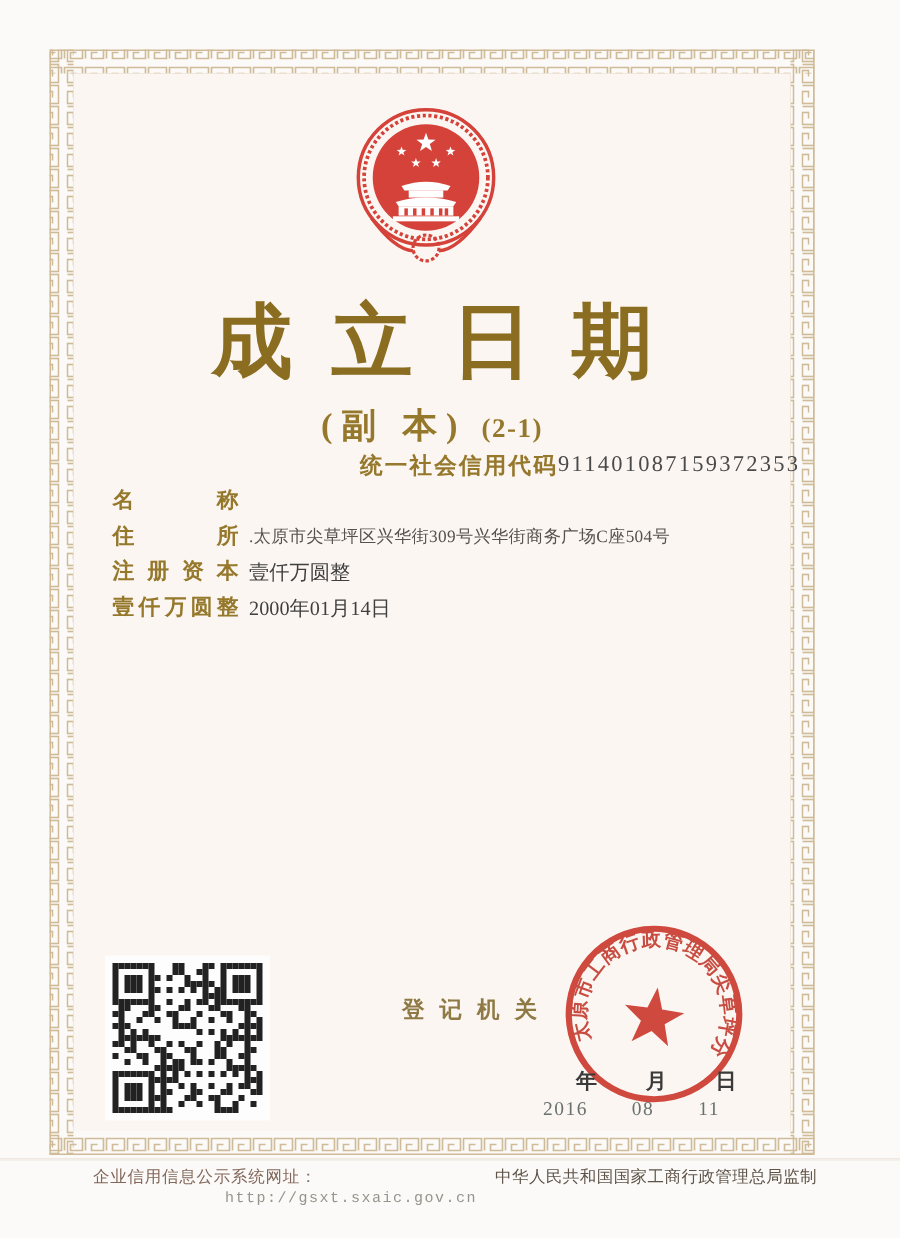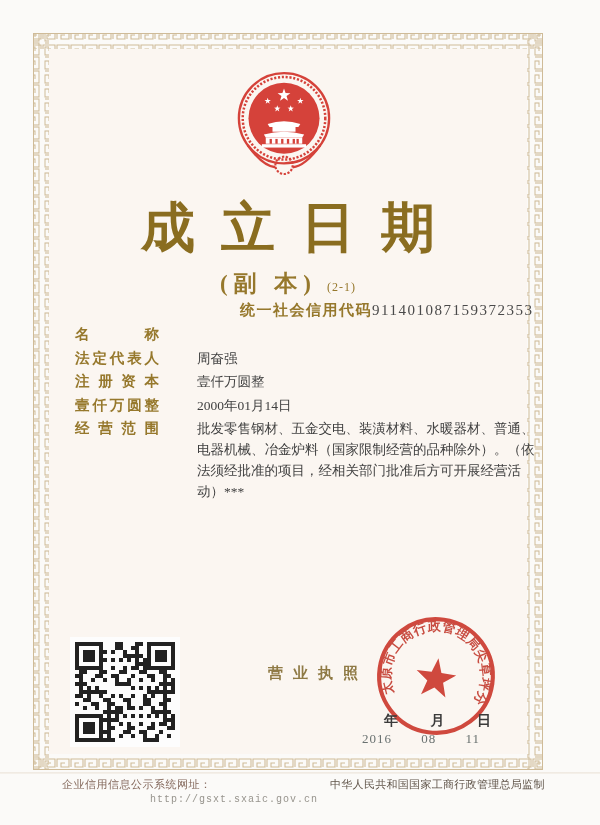--- a/index.html
+++ b/index.html
@@ -24,36 +24,36 @@
     position:absolute; left:33px; top:192px; width:510px;
     text-align:center; font-family:"Liberation Sans", sans-serif;
     font-weight:bold; font-size:54px; letter-spacing:26px; text-indent:26px;
     color:#8a6d20;
   }
   .subtitle-row {
     position:absolute; left:33px; top:268px; width:510px;
     text-align:center; color:#96782c;
   }
   .subtitle { font-size:23px; font-weight:bold; letter-spacing:6px; }
-  .copy-index { font-size:12px; font-weight:normal; letter-spacing:1px; margin-left:6px; }
+  .copy-index { font-size:18px; font-weight:bold; letter-spacing:1px; margin-left:6px; }
 
   
   .credit-row { position:absolute; left:0; top:301px; width:600px; }
   .credit-label {
     position:absolute; left:240px; top:0; font-weight:bold; font-size:15px;
     letter-spacing:1.5px; color:#96782c; font-family:"Liberation Sans", sans-serif;
   }
   .credit-code {
     position:absolute; left:372px; top:1px; font-size:15px; letter-spacing:1.5px;
     color:#4a4a4a; font-family:"Liberation Serif", serif;
   }
 
   
   .fields { position:absolute; left:75px; top:327px; width:462px; }
-  .frow { display:flex; margin-bottom:8.5px;gap:31px; }
+  .frow { display:flex; margin-bottom:8.5px; }
   .flabel {
     width:84px; flex:0 0 84px; font-weight:bold; font-size:14.5px; line-height:15px;
     color:#96782c; text-align:justify; text-align-last:justify;
     font-family:"Liberation Sans", sans-serif;
   }
   .fvalue {
     margin-left:7px; font-size:13.5px; line-height:15px; max-width:368px; color:#3f3f3f;
   }
   .frow.small .fvalue { font-size:11.5px; letter-spacing:0.2px; color:#55514d; }
   .frow.multi .fvalue { line-height:21px; position:relative; top:-3px; }
@@ -162,35 +162,31 @@
 
 <div class="credit-row">
   <span class="credit-label">统一社会信用代码</span>
   <span class="credit-code">911401087159372353</span>
 </div>
 
 <div class="fields">
   <div class="frow">
     <div class="flabel">名称</div>
   </div>
-  <div class="frow">
-    <div class="flabel">法定代表人</div>
-    <div class="fvalue">周奋强</div>
+  <div class="frow small">
+    <div class="flabel">住所</div>
+    <div class="fvalue">.太原市尖草坪区兴华街309号兴华街商务广场C座504号</div>
   </div>
   <div class="frow">
     <div class="flabel">注册资本</div>
     <div class="fvalue">壹仟万圆整</div>
   </div>
   <div class="frow">
     <div class="flabel">壹仟万圆整</div>
     <div class="fvalue">2000年01月14日</div>
-  </div>
-  <div class="frow multi">
-    <div class="flabel">经营范围</div>
-    <div class="fvalue">批发零售钢材、五金交电、装潢材料、水暖器材、普通、电器机械、冶金炉料（国家限制经营的品种除外）。（依法须经批准的项目，经相关部门批准后方可开展经营活动）***</div>
   </div>
 </div>
 
 <div class="qr">
   <div class="qr-grid">
       <i style="left:0px;top:0px"></i>
       <i style="left:4px;top:0px"></i>
       <i style="left:8px;top:0px"></i>
       <i style="left:12px;top:0px"></i>
       <i style="left:16px;top:0px"></i>
@@ -481,21 +477,21 @@
       <i style="left:28px;top:96px"></i>
       <i style="left:32px;top:96px"></i>
       <i style="left:36px;top:96px"></i>
       <i style="left:68px;top:96px"></i>
       <i style="left:72px;top:96px"></i>
       <i style="left:76px;top:96px"></i>
       <i style="left:80px;top:96px"></i>
     </div>
 </div>
 
-<div class="reg-label">营业执照</div>
+<div class="reg-label">登记机关</div>
 
 <svg class="seal" viewBox="0 0 120 120">
   <circle cx="60" cy="60" r="55" fill="none" stroke="#cf372c" stroke-width="4"></circle>
   <use href="#st" transform="translate(60,63) scale(2.9)" fill="#cf372c"></use>
   <path id="sealArc" d="M 21.9 82 A 44 44 0 1 1 98.1 82" fill="none"></path>
   <text font-size="12.5" fill="#c63c30" font-weight="bold" letter-spacing="0.5" font-family="Liberation Sans, sans-serif">
     <textPath href="#sealArc" startOffset="0">太原市工商行政管理局尖草坪分局</textPath>
   </text>
 </svg>
 

